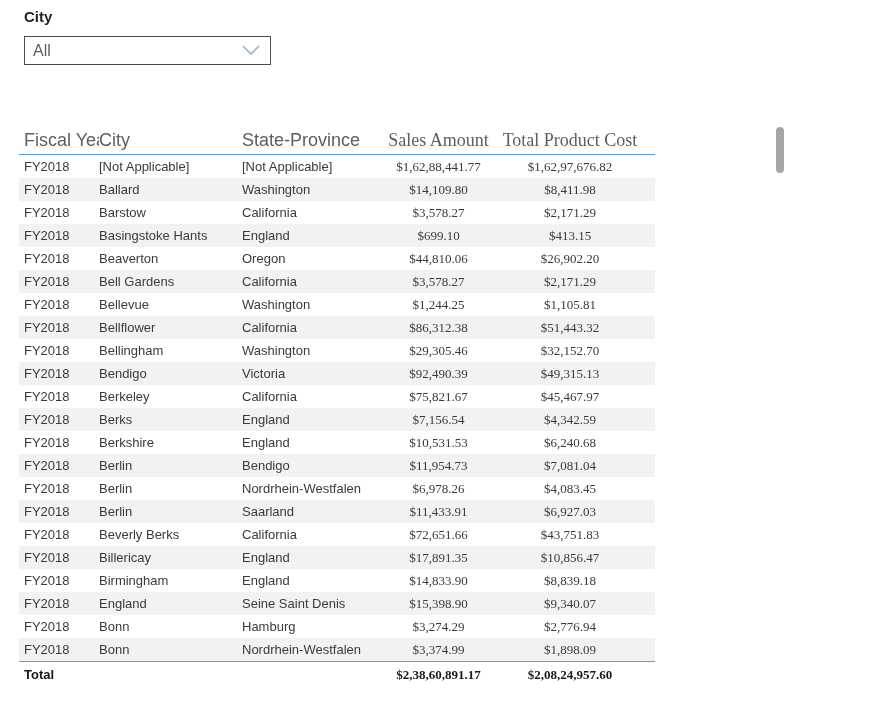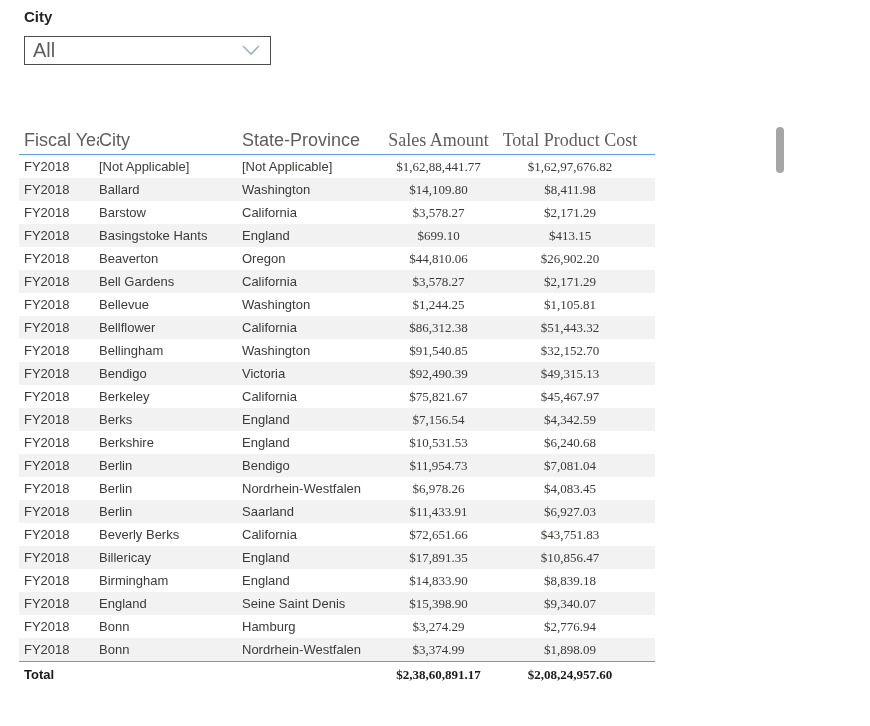--- a/index.html
+++ b/index.html
@@ -19,21 +19,21 @@
   .slicer-title{
     position:absolute;left:24px;top:8px;
     font-size:15px;font-weight:600;color:#252423;
   }
   .slicer-dropdown{
     position:absolute;left:24px;top:36px;width:247px;height:29px;
     border:1.5px solid #4d4d4d;box-sizing:border-box;background:#fff;
     display:flex;align-items:center;justify-content:space-between;
     padding:0 10px 0 8px;cursor:pointer;
   }
-  .slicer-value{font-size:20px;color:#605e5c;}
+  .slicer-value{font-size:16px;color:#605e5c;}
   .chevron{width:18px;height:11px;flex:0 0 auto;}
   
   .table-wrap{position:absolute;left:19px;top:126px;width:636px;}
   table{
     border-collapse:collapse;table-layout:fixed;width:636px;
     font-size:13px;
   }
   col.c1{width:80px}col.c2{width:143px}col.c3{width:145px}col.c4{width:103px}col.c5{width:165px}
   th{
     font-weight:400;color:var(--header-text);height:28px;
@@ -147,21 +147,21 @@
           <td class="left">FY2018</td>
           <td class="left">Bellflower</td>
           <td class="left">California</td>
           <td class="right">$86,312.38</td>
           <td class="right">$51,443.32</td>
         </tr>
         <tr>
           <td class="left">FY2018</td>
           <td class="left">Bellingham</td>
           <td class="left">Washington</td>
-          <td class="right">$91,540.85</td>
+          <td class="right">$29,305.46</td>
           <td class="right">$32,152.70</td>
         </tr>
         <tr>
           <td class="left">FY2018</td>
           <td class="left">Bendigo</td>
           <td class="left">Victoria</td>
           <td class="right">$92,490.39</td>
           <td class="right">$49,315.13</td>
         </tr>
         <tr>

